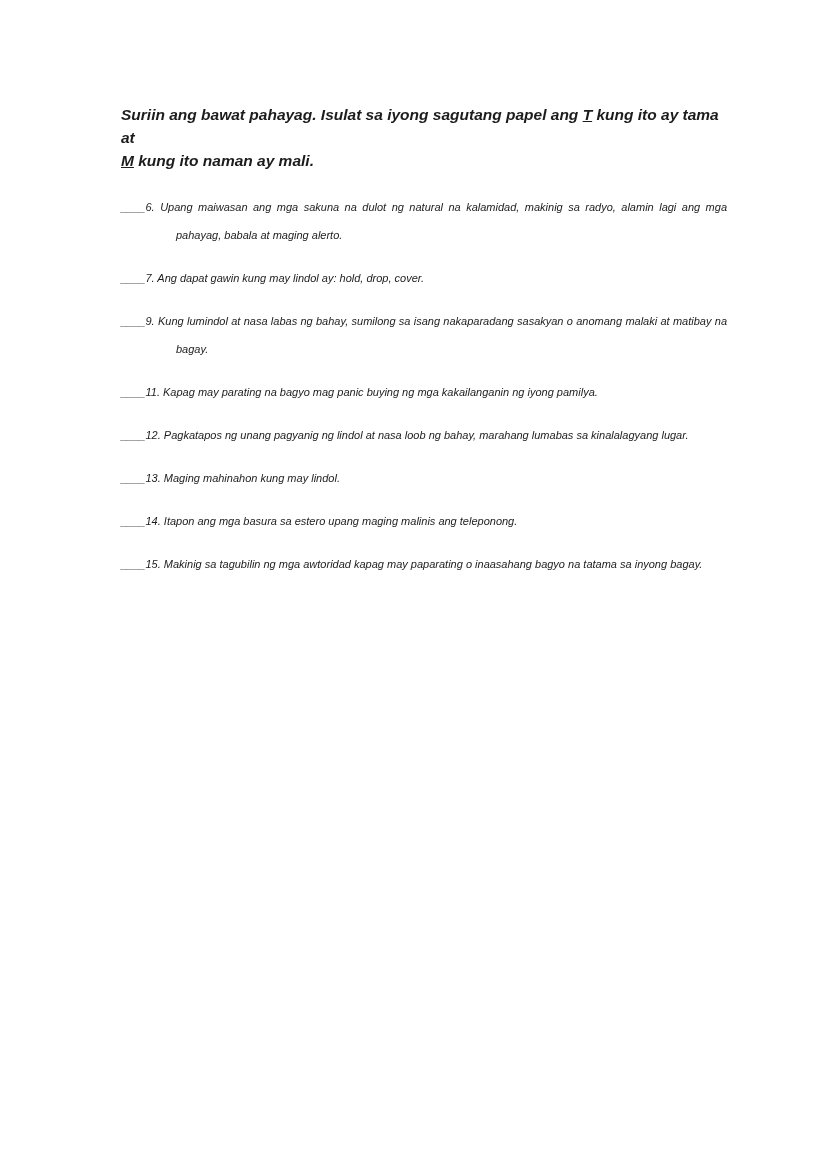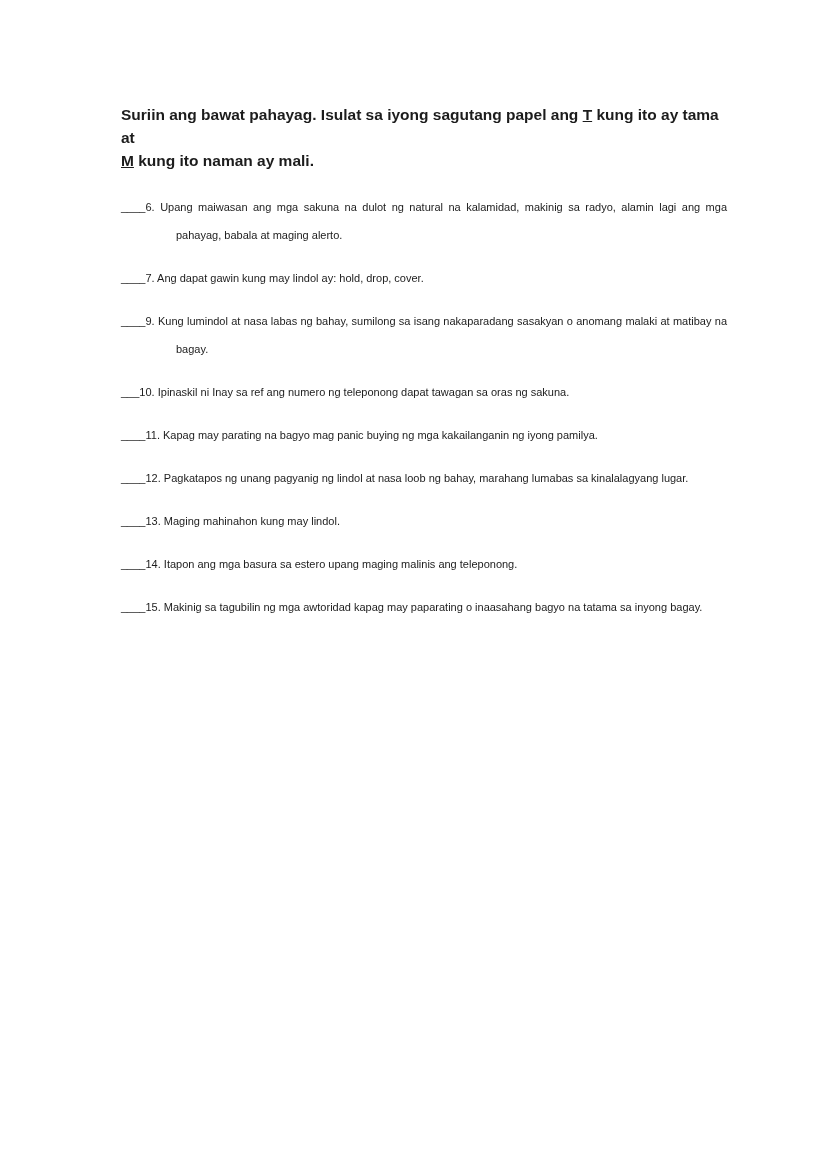--- a/index.html
+++ b/index.html
@@ -8,20 +8,21 @@
     background: #ffffff;
   }
   .page {
     position: relative;
     width: 827px;
     height: 1043px;
     background: #ffffff;
     font-family: "Liberation Sans", sans-serif;
     color: #1c1c1c;
     overflow: hidden;
+    font-style: italic;
   }
   .content {
     position: absolute;
     left: 121px;
     top: 103px;
     width: 606px;
   }
   .instructions {
     font-weight: bold;
     font-size: 15.5px;
@@ -71,21 +72,20 @@
     <p class="instructions"><span>Suriin ang bawat pahayag. Isulat sa iyong sagutang papel ang </span><span class="ul-letter">T</span><span> kung ito ay tama at</span><br><span class="ul-letter">M</span><span> kung ito naman ay mali.</span></p>
 
     <div id="statement-list">
   <p class="item"><span class="prefix">____6.</span><span class="sep"> </span><span class="text">Upang maiwasan ang mga sakuna na dulot ng natural na kalamidad, makinig sa radyo, alamin lagi ang mga pahayag, babala at maging alerto.</span></p>
 
   <p class="item"><span class="prefix">____7.</span><span class="sep"> </span><span class="text">Ang dapat gawin kung may lindol ay: hold, drop, cover.</span></p>
 
 
   <p class="item"><span class="prefix">____9.</span><span class="sep"> </span><span class="text">Kung lumindol at nasa labas ng bahay, sumilong sa isang nakaparadang sasakyan o anomang malaki at matibay na bagay.</span></p>
 
-  <p class="item"><span class="prefix">___10.</span><span class="sep"> </span><span class="text">Ipinaskil ni Inay sa ref ang numero ng teleponong dapat tawagan sa oras ng sakuna.</span></p>
 
   <p class="item"><span class="prefix">____11.</span><span class="sep"> </span><span class="text">Kapag may parating na bagyo mag panic buying ng mga kakailanganin ng iyong pamilya.</span></p>
 
   <p class="item"><span class="prefix">____12.</span><span class="sep"> </span><span class="text">Pagkatapos ng unang pagyanig ng lindol at nasa loob ng bahay, marahang lumabas sa kinalalagyang lugar.</span></p>
 
   <p class="item"><span class="prefix">____13.</span><span class="sep"> </span><span class="text">Maging mahinahon kung may lindol.</span></p>
 
   <p class="item"><span class="prefix">____14.</span><span class="sep"> </span><span class="text">Itapon ang mga basura sa estero upang maging malinis ang teleponong.</span></p>
 
   <p class="item"><span class="prefix">____15.</span><span class="sep"> </span><span class="text">Makinig sa tagubilin ng mga awtoridad kapag may paparating o inaasahang bagyo na tatama sa inyong bagay.</span></p>

